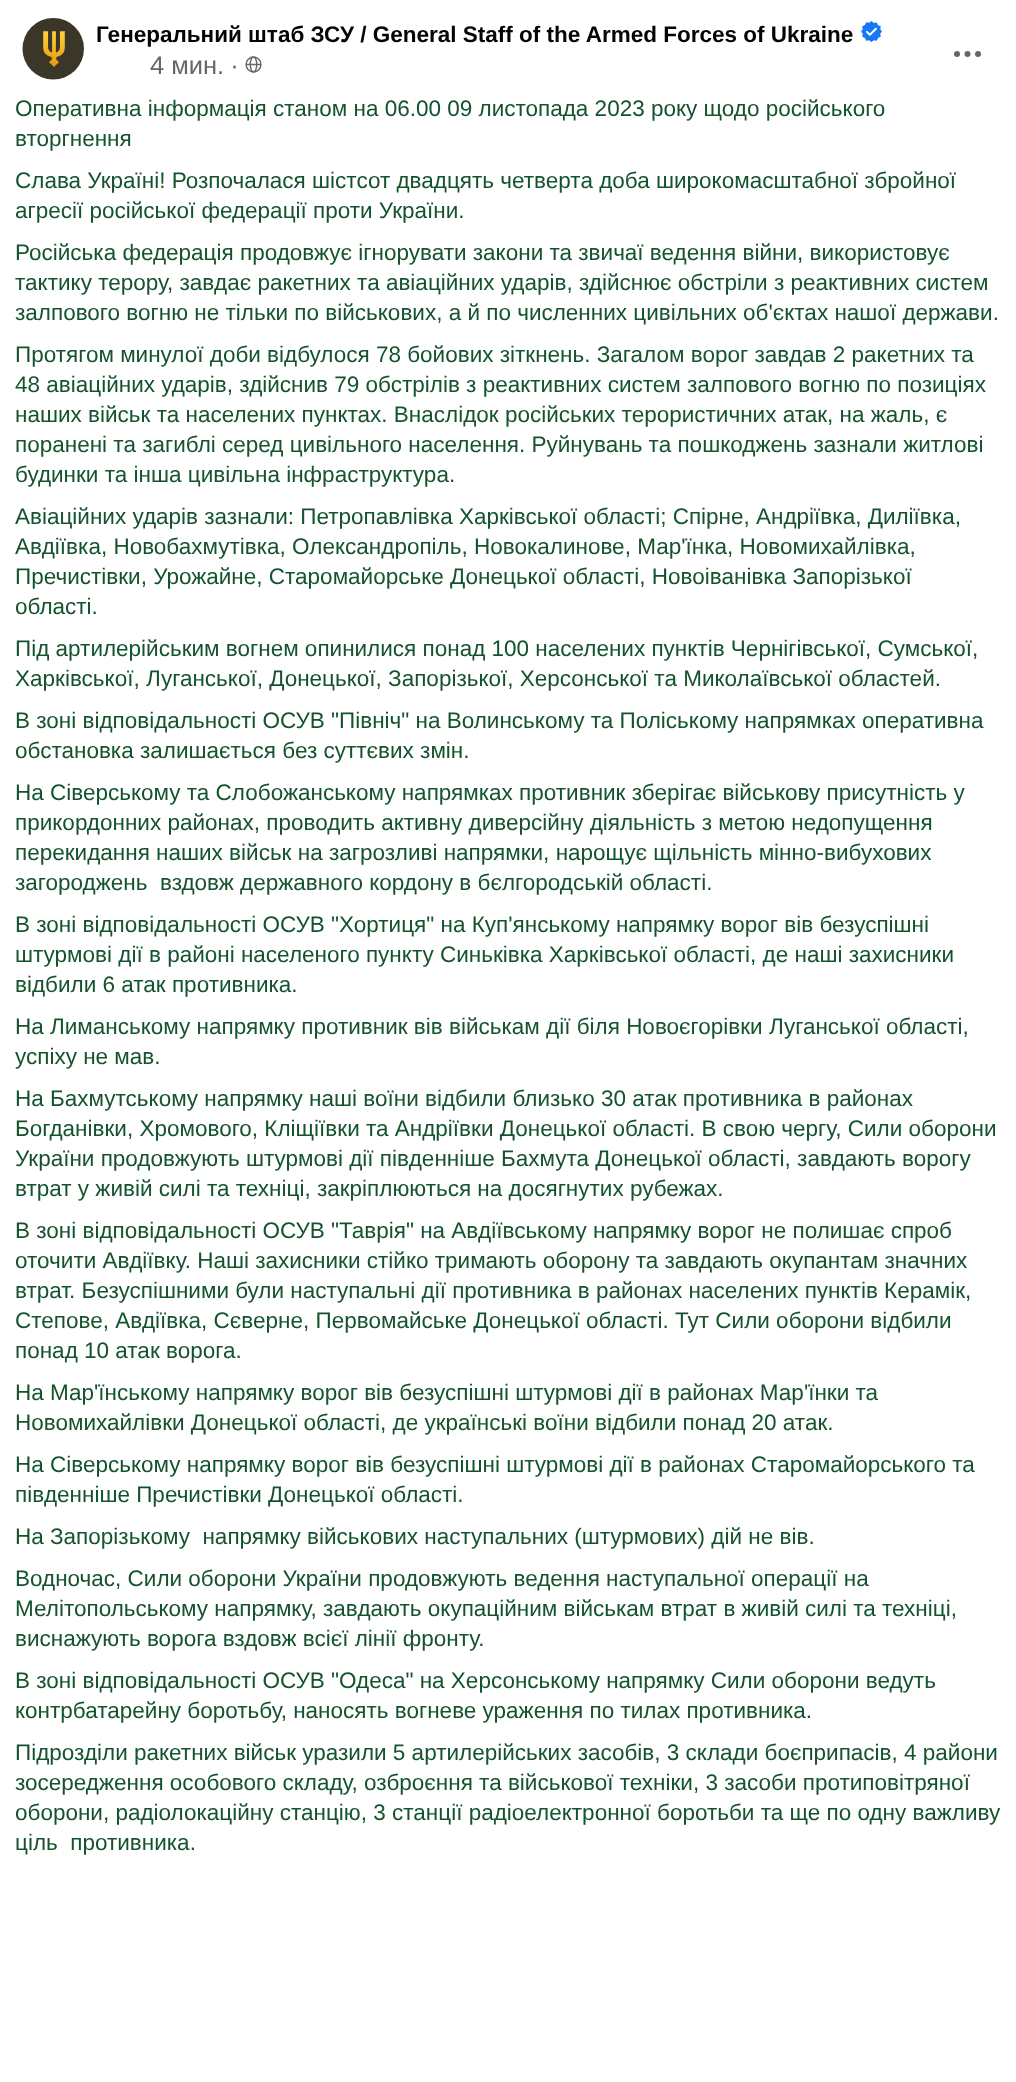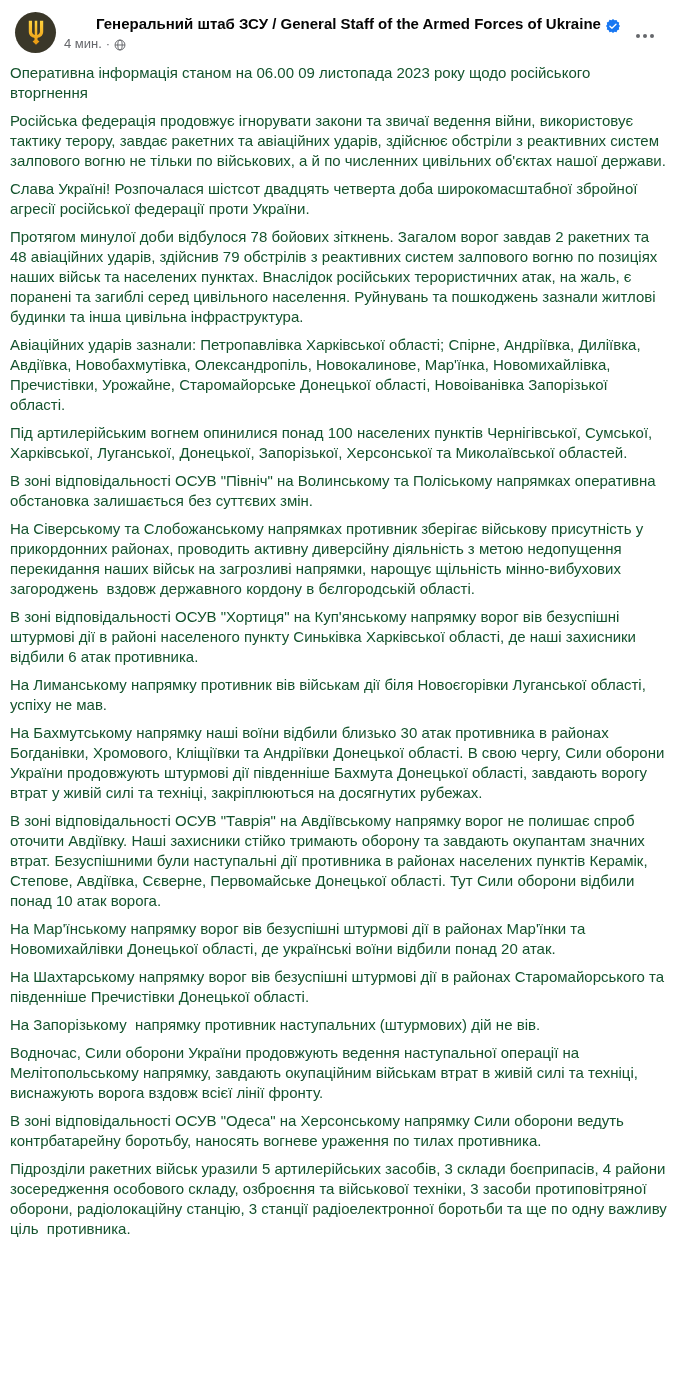--- a/index.html
+++ b/index.html
@@ -20,30 +20,30 @@
   }
   .avatar {
     width: 41px; height: 41px;
     border-radius: 50%;
     background: #3a3729;
     display: flex; align-items: center; justify-content: center;
     flex: 0 0 auto;
     cursor: pointer;
   }
   .header-info { margin-left: 8px; flex: 1 1 auto; min-width: 0; padding-top: 2px; }
-  .name-row { display: flex; align-items: flex-end; gap: 5px; margin-left: 32px; }
+  .name-row { display: flex; align-items: flex-start; gap: 5px; }
   .page-name {
     font-size: 15px; font-weight: bold; line-height: 19px;
     color: #050505; cursor: pointer; white-space: nowrap;
   }
   .verified { width: 14px; height: 14px; flex: 0 0 auto; display: inline-flex; }
   .meta-row {
-    display: flex; align-items: center; gap: 4px;
+    display: flex; gap: 4px;
     margin-top: 3px;
-    font-size: 13px; color: #65676b; line-height: 16px;
+    font-size: 17px; color: #65676b; line-height: 16px; margin-left: 36px;
   }
   .timestamp { cursor: pointer; }
   .dot-sep { color: #65676b; }
   .globe { display: inline-flex; margin-top: 1px; }
   .more-btn {
     position: absolute; right: 16px; top: 24px;
     width: 32px; height: 24px;
     display: flex; align-items: center; justify-content: center; gap: 3px;
     border-radius: 6px; cursor: pointer; border: none; background: transparent;
   }
@@ -110,32 +110,32 @@
 
     <button class="more-btn" aria-label="More options">
       <i></i>
         <i></i>
         <i></i>
     </button>
   </div>
 
   <div class="post-body">
     <p>Оперативна інформація станом на 06.00 09 листопада 2023 року щодо російського вторгнення</p>
+    <p>Слава Україні! Розпочалася шістсот двадцять четверта доба широкомасштабної збройної агресії російської федерації проти України.</p>
     <p>Російська федерація продовжує ігнорувати закони та звичаї ведення війни, використовує тактику терору, завдає ракетних та авіаційних ударів, здійснює обстріли з реактивних систем залпового вогню не тільки по військових, а й по численних цивільних об'єктах нашої держави.</p>
-    <p>Слава Україні! Розпочалася шістсот двадцять четверта доба широкомасштабної збройної агресії російської федерації проти України.</p>
     <p>Протягом минулої доби відбулося 78 бойових зіткнень. Загалом ворог завдав 2 ракетних та 48 авіаційних ударів, здійснив 79 обстрілів з реактивних систем залпового вогню по позиціях наших військ та населених пунктах. Внаслідок російських терористичних атак, на жаль, є поранені та загиблі серед цивільного населення. Руйнувань та пошкоджень зазнали житлові будинки та інша цивільна інфраструктура.</p>
     <p>Авіаційних ударів зазнали: Петропавлівка Харківської області; Спірне, Андріївка, Диліївка, Авдіївка, Новобахмутівка, Олександропіль, Новокалинове, Мар'їнка, Новомихайлівка, Пречистівки, Урожайне, Старомайорське Донецької області, Новоіванівка Запорізької області.</p>
     <p>Під артилерійським вогнем опинилися понад 100 населених пунктів Чернігівської, Сумської, Харківської, Луганської, Донецької, Запорізької, Херсонської та Миколаївської областей.</p>
     <p>В зоні відповідальності ОСУВ "Північ" на Волинському та Поліському напрямках оперативна обстановка залишається без суттєвих змін.</p>
     <p>На Сіверському та Слобожанському напрямках противник зберігає військову присутність у прикордонних районах, проводить активну диверсійну діяльність з метою недопущення перекидання наших військ на загрозливі напрямки, нарощує щільність мінно-вибухових загороджень  вздовж державного кордону в бєлгородській області.</p>
     <p>В зоні відповідальності ОСУВ "Хортиця" на Куп'янському напрямку ворог вів безуспішні штурмові дії в районі населеного пункту Синьківка Харківської області, де наші захисники відбили 6 атак противника.</p>
     <p>На Лиманському напрямку противник вів військам дії біля Новоєгорівки Луганської області, успіху не мав.</p>
     <p>На Бахмутському напрямку наші воїни відбили близько 30 атак противника в районах Богданівки, Хромового, Кліщіївки та Андріївки Донецької області. В свою чергу, Сили оборони України продовжують штурмові дії південніше Бахмута Донецької області, завдають ворогу втрат у живій силі та техніці, закріплюються на досягнутих рубежах.</p>
     <p>В зоні відповідальності ОСУВ "Таврія" на Авдіївському напрямку ворог не полишає спроб оточити Авдіївку. Наші захисники стійко тримають оборону та завдають окупантам значних втрат. Безуспішними були наступальні дії противника в районах населених пунктів Керамік, Степове, Авдіївка, Сєверне, Первомайське Донецької області. Тут Сили оборони відбили понад 10 атак ворога.</p>
     <p>На Мар'їнському напрямку ворог вів безуспішні штурмові дії в районах Мар'їнки та Новомихайлівки Донецької області, де українські воїни відбили понад 20 атак.</p>
-    <p>На Шахтарському напрямку ворог вів безуспішні штурмові дії в районах Старомайорського та південніше Пречистівки Донецької області.</p>
-    <p>На Запорізькому  напрямку противник наступальних (штурмових) дій не вів.</p>
+    <p>На Сіверському напрямку ворог вів безуспішні штурмові дії в районах Старомайорського та південніше Пречистівки Донецької області.</p>
+    <p>На Запорізькому  напрямку військових наступальних (штурмових) дій не вів.</p>
     <p>Водночас, Сили оборони України продовжують ведення наступальної операції на Мелітопольському напрямку, завдають окупаційним військам втрат в живій силі та техніці, виснажують ворога вздовж всієї лінії фронту.</p>
     <p>В зоні відповідальності ОСУВ "Одеса" на Херсонському напрямку Сили оборони ведуть контрбатарейну боротьбу, наносять вогневе ураження по тилах противника.</p>
     <p>Підрозділи ракетних військ уразили 5 артилерійських засобів, 3 склади боєприпасів, 4 райони зосередження особового складу, озброєння та військової техніки, 3 засоби протиповітряної оборони, радіолокаційну станцію, 3 станції радіоелектронної боротьби та ще по одну важливу ціль  противника.</p>
   </div>
 
 </div>
 
 </body></html>

